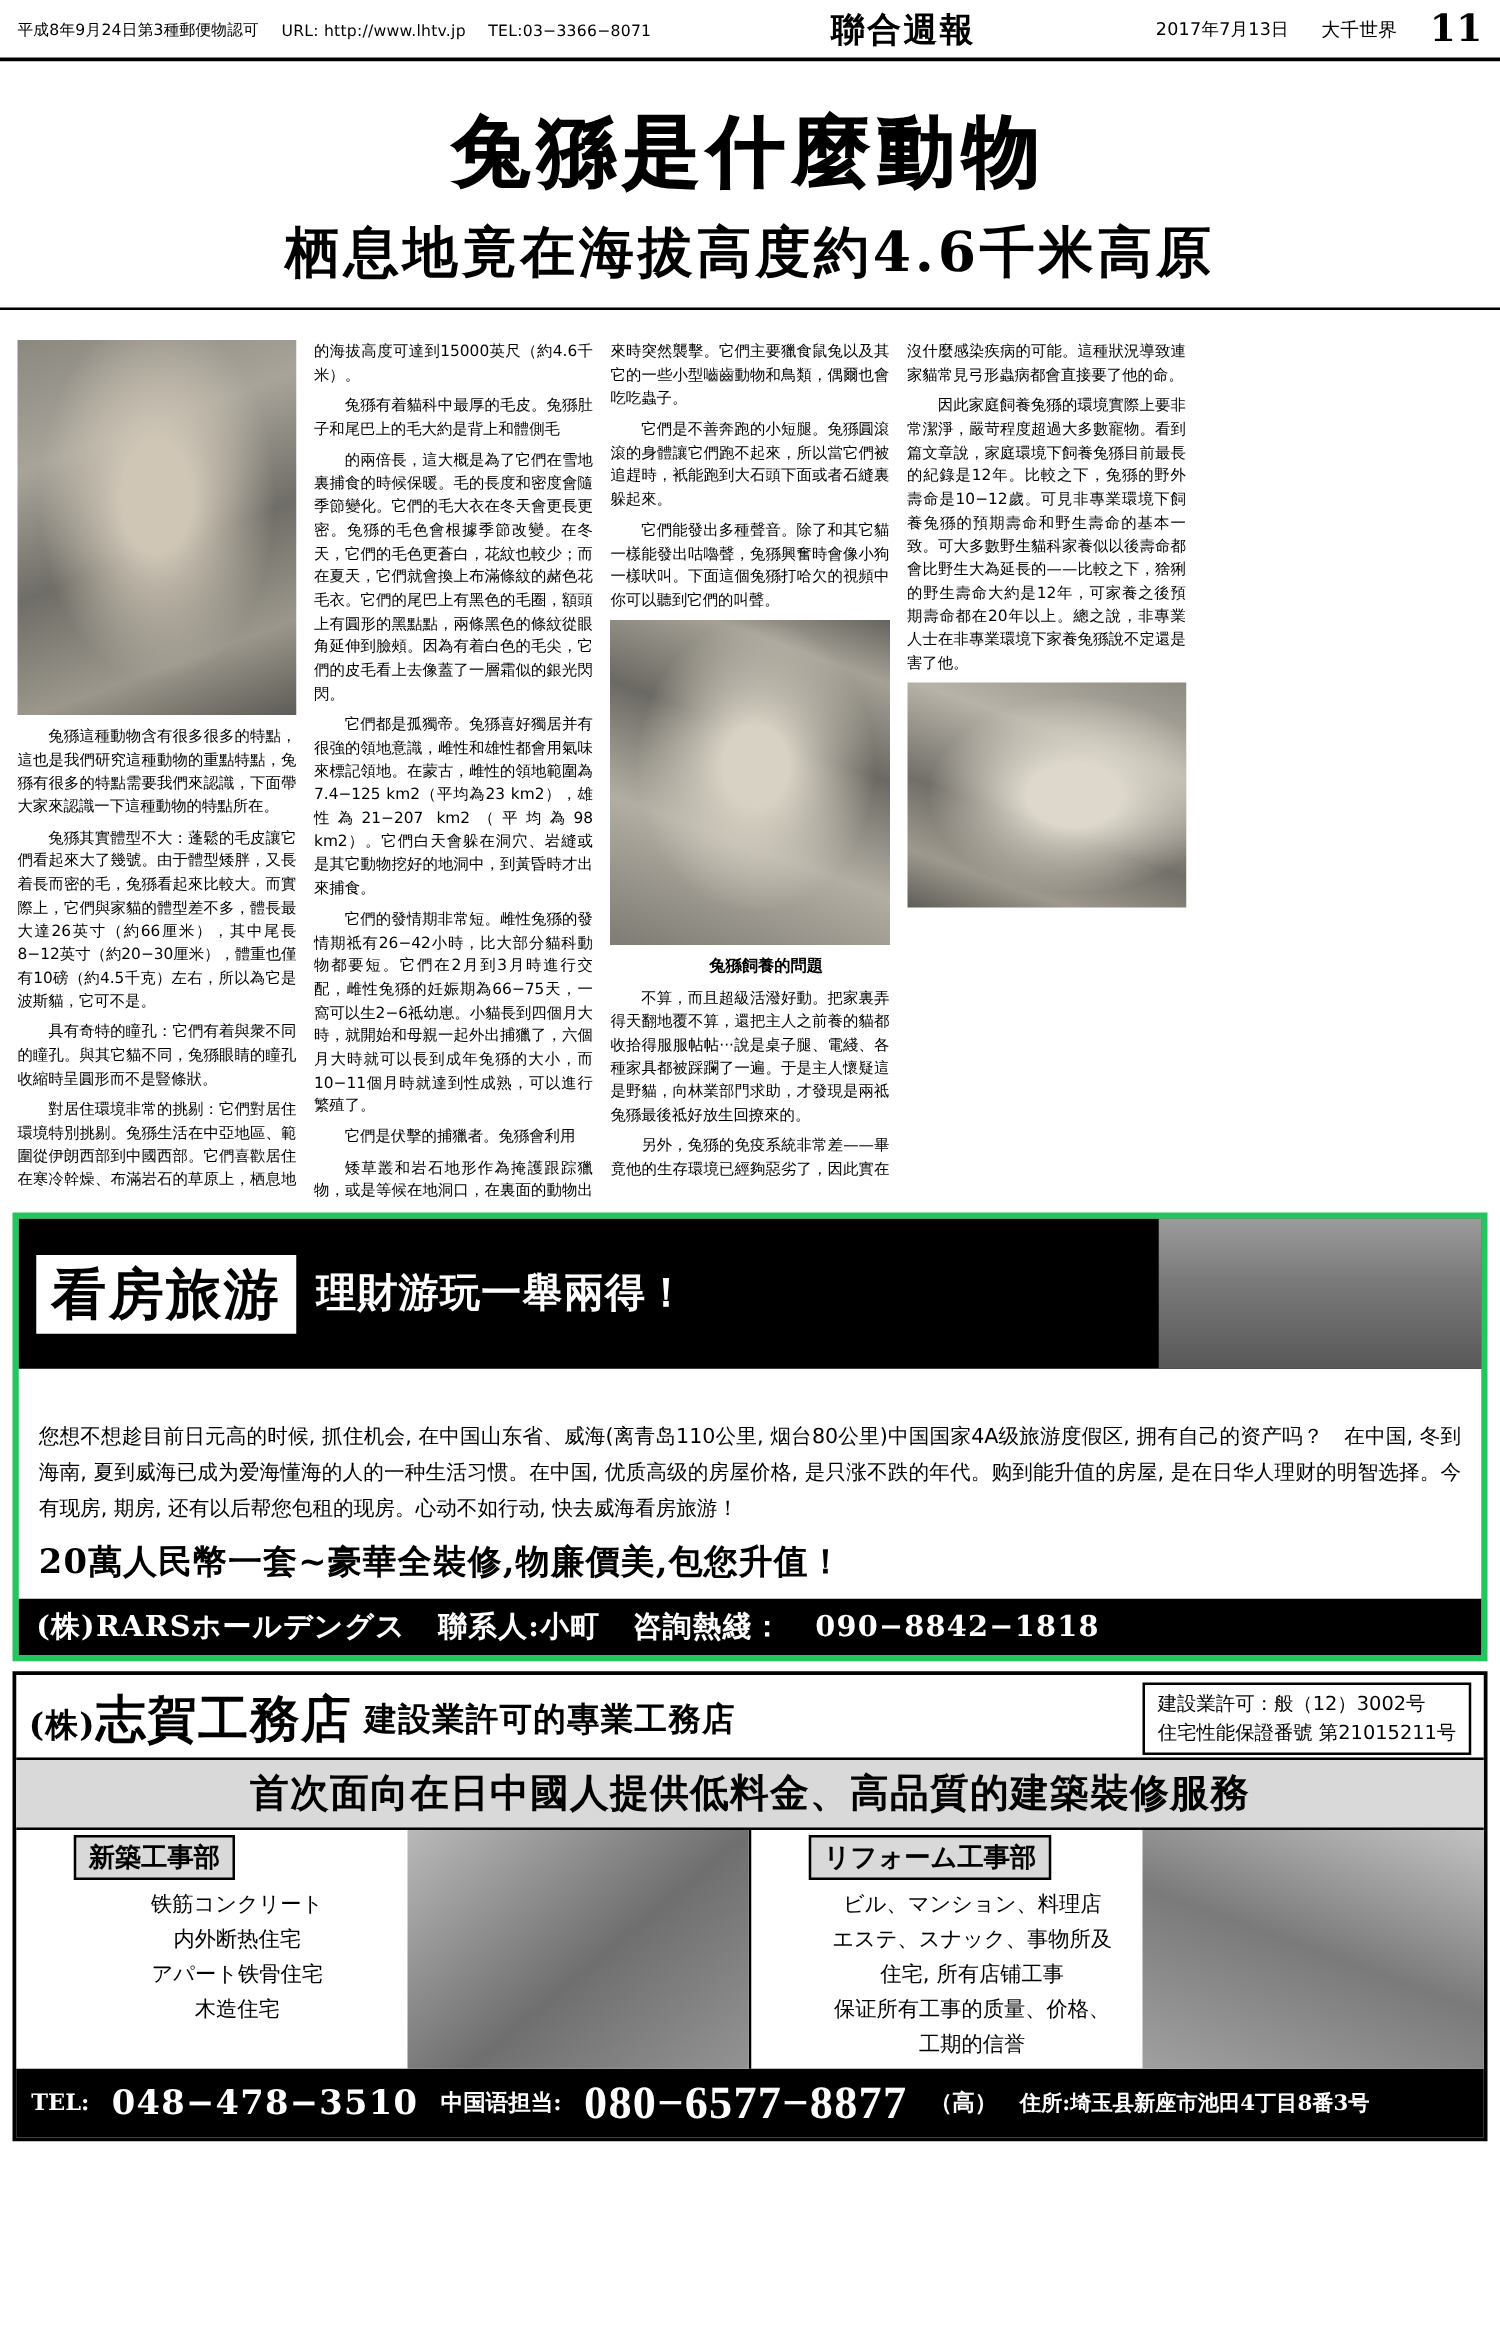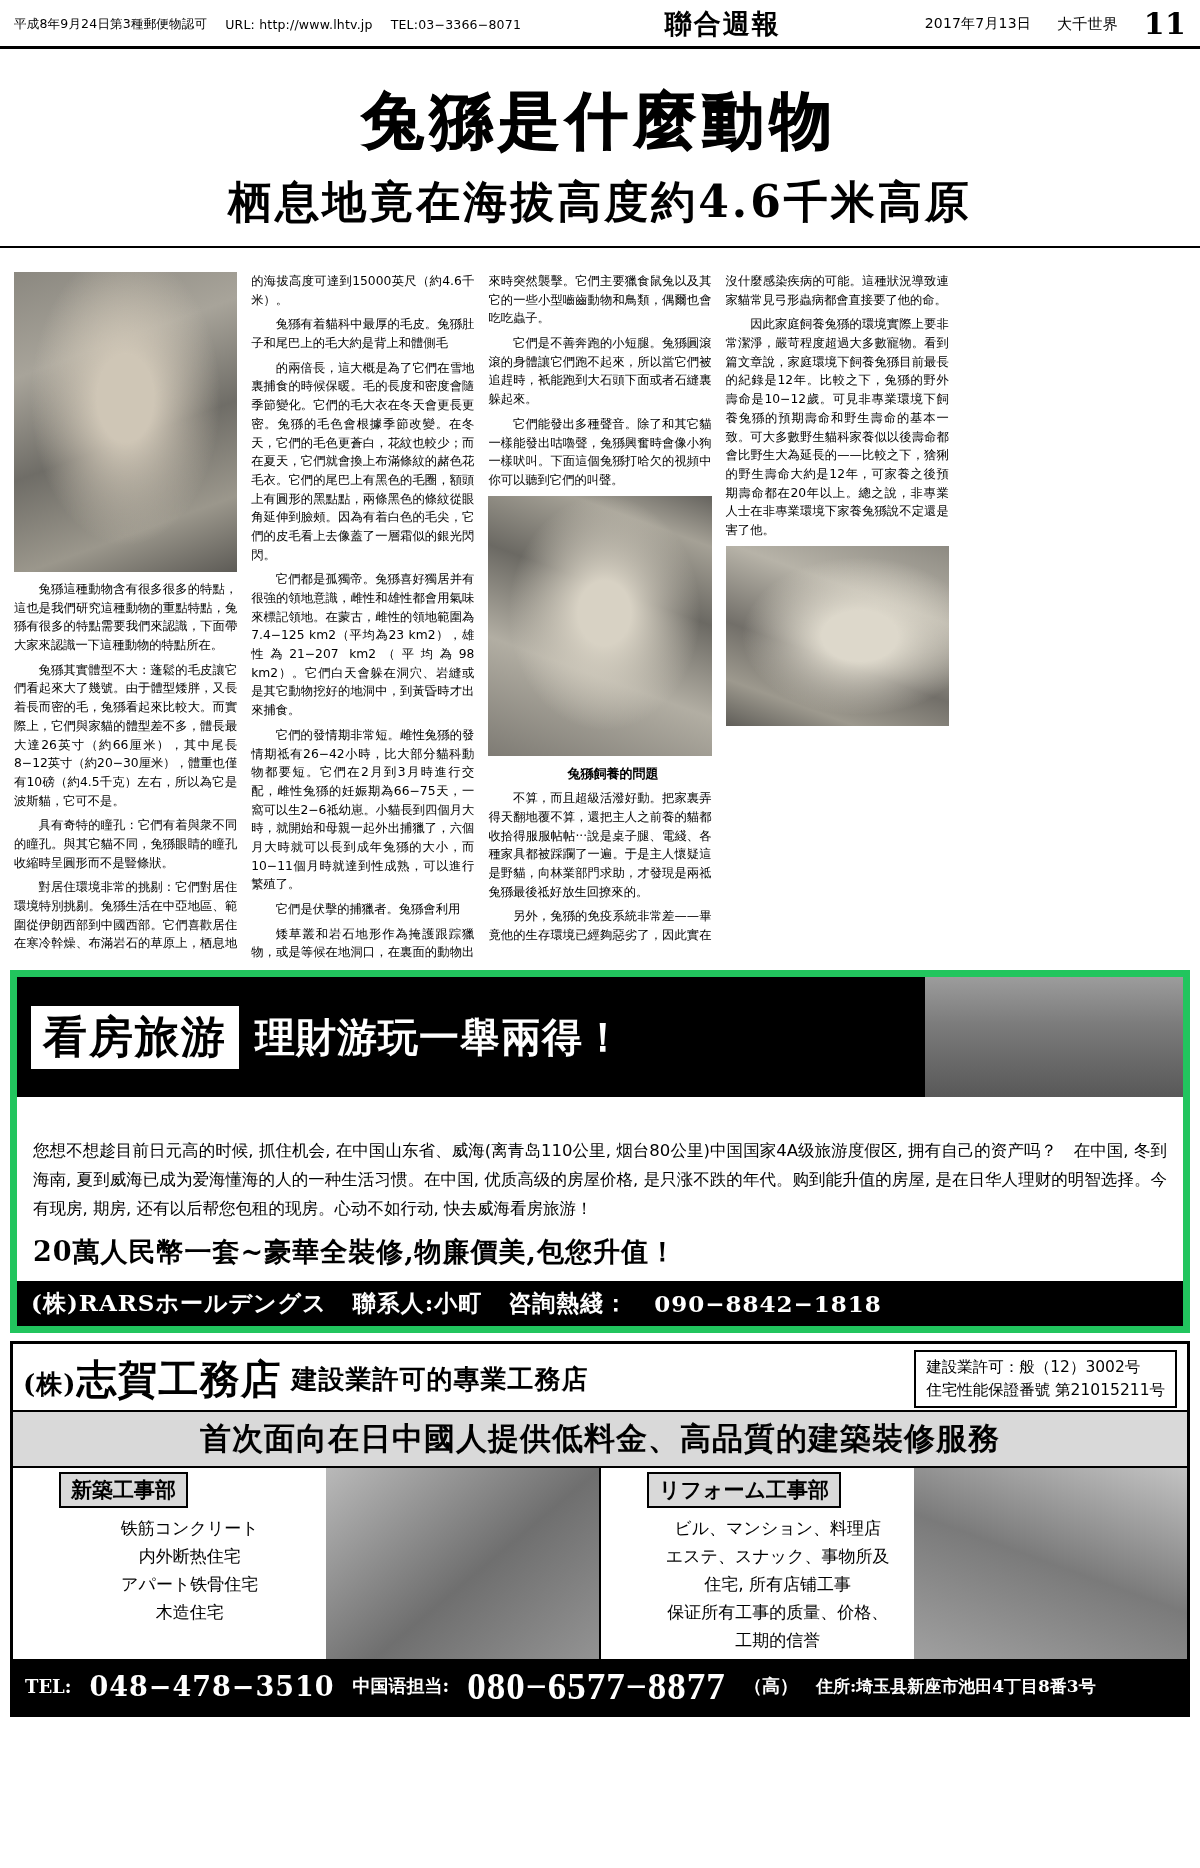--- a/index.html
+++ b/index.html
@@ -59,28 +59,28 @@
   .cat-bg2{background:
      radial-gradient(ellipse at 52% 45%, #d8d2c4 0 16%, rgba(216,210,196,0) 58%),
      linear-gradient(20deg,#7e7b74 0%,#b2aea3 35%,#6b6963 62%,#a5a196 85%,#65635e 100%);
   }
   .cat-bg3{background:
      radial-gradient(ellipse at 60% 50%, #ddd8cb 0 20%, rgba(221,216,203,0) 62%),
      linear-gradient(200deg,#8d8a82 0%,#b7b3a8 30%,#726f69 60%,#9d998e 82%,#5f5d58 100%);
   }
 
   
-  .ad1{margin:6px 10px 0 10px;border:7px solid #22c55e;background:#fff;position:relative;}
+  .ad1{margin:6px 10px 0 10px;border:5px solid #22c55e;background:#fff;position:relative;}
   .ad1-top{display:flex;align-items:stretch;background:#000;}
   .ad1-banner{flex:1;display:flex;align-items:center;gap:16px;padding:8px 14px;}
   .ad1-b1{
     background:#fff;color:#000;font-family:"DejaVu Serif",serif;font-weight:bold;
     font-size:44px;letter-spacing:2px;padding:2px 12px;
   }
-  .ad1-b2{color:#fff;font-family:"DejaVu Serif",serif;font-weight:bold;font-size:40px;letter-spacing:1px;}
+  .ad1-b2{color:#fff;font-family:"DejaVu Serif",serif;font-weight:bold;font-size:32px;letter-spacing:1px;}
   .ad1-img{
     width:258px;min-height:120px;
     background:
       linear-gradient(180deg,#9c9c9c 0%,#7b7b7b 40%,#585858 100%);
     position:relative;overflow:hidden;
   }
   .ad1-body{padding:12px 16px 0 16px;}
   .ad1-text{font-size:16.5px;line-height:1.75;text-align:justify;margin-top:28px;}
   .ad1-price{font-family:"DejaVu Serif",serif;font-weight:bold;font-size:27px;line-height:1.45;margin-top:8px;letter-spacing:1px;}
   .ad1-foot{

